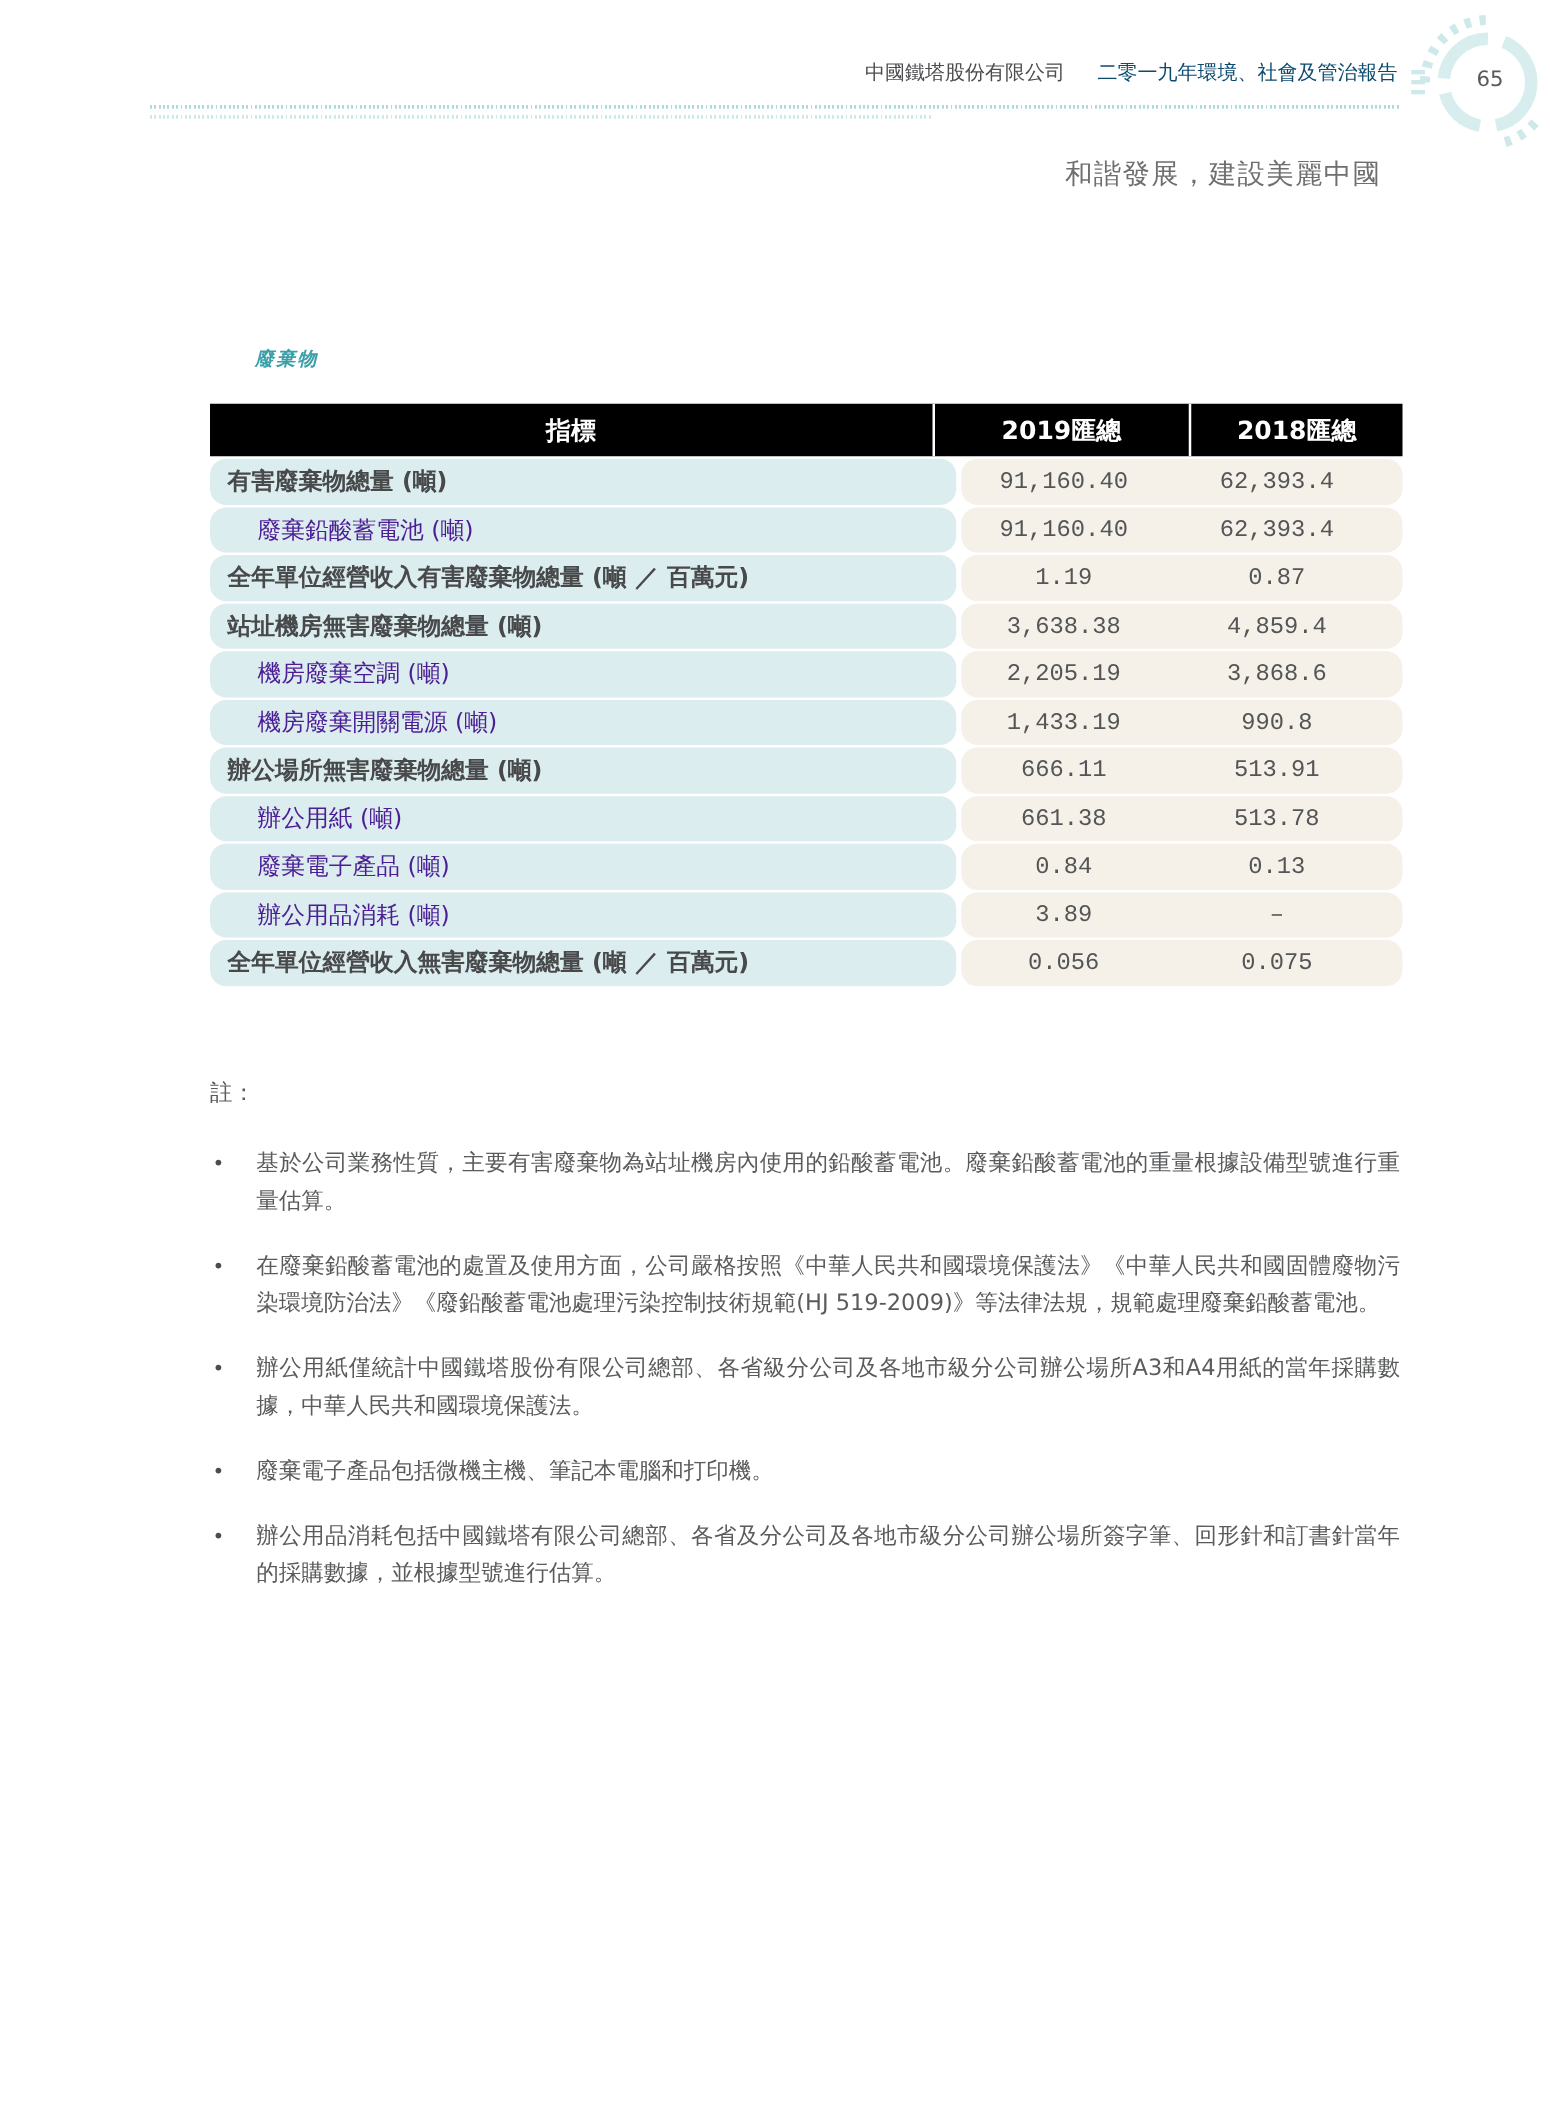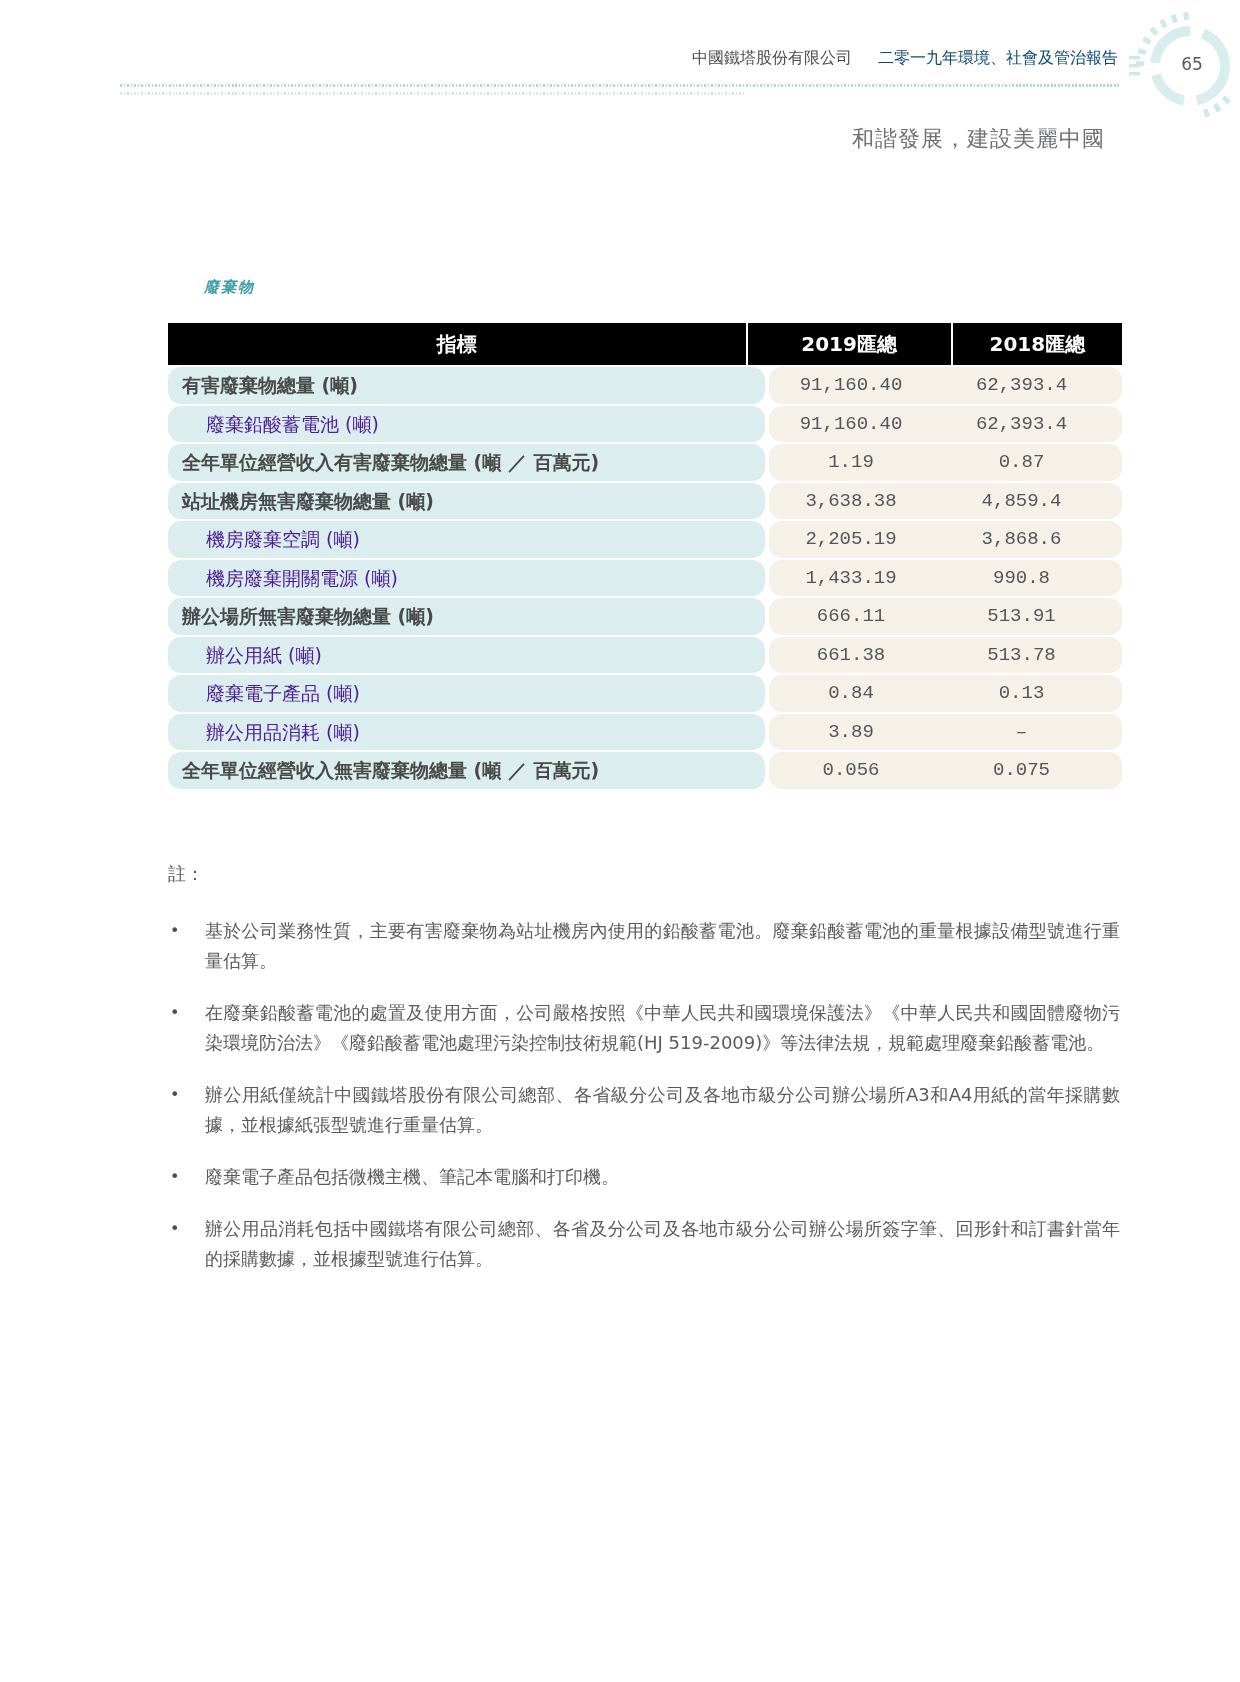--- a/index.html
+++ b/index.html
@@ -198,19 +198,19 @@
           </div>
         </div>
       </div>
   </div>
 
   <div class="notes">
     <div class="notes-heading">註：</div>
     <div>
         <div class="note"><span class="bullet">•</span><span class="note-text">基於公司業務性質，主要有害廢棄物為站址機房內使用的鉛酸蓄電池。廢棄鉛酸蓄電池的重量根據設備型號進行重量估算。</span></div>
         <div class="note"><span class="bullet">•</span><span class="note-text">在廢棄鉛酸蓄電池的處置及使用方面，公司嚴格按照《中華人民共和國環境保護法》《中華人民共和國固體廢物污染環境防治法》《廢鉛酸蓄電池處理污染控制技術規範(HJ 519-2009)》等法律法規，規範處理廢棄鉛酸蓄電池。</span></div>
-        <div class="note"><span class="bullet">•</span><span class="note-text">辦公用紙僅統計中國鐵塔股份有限公司總部、各省級分公司及各地市級分公司辦公場所A3和A4用紙的當年採購數據，並根據紙張型號進行重量估算。</span></div>
+        <div class="note"><span class="bullet">•</span><span class="note-text">辦公用紙僅統計中國鐵塔股份有限公司總部、各省級分公司及各地市級分公司辦公場所A3和A4用紙的當年採購數據，中華人民共和國環境保護法。</span></div>
         <div class="note"><span class="bullet">•</span><span class="note-text">廢棄電子產品包括微機主機、筆記本電腦和打印機。</span></div>
         <div class="note"><span class="bullet">•</span><span class="note-text">辦公用品消耗包括中國鐵塔有限公司總部、各省及分公司及各地市級分公司辦公場所簽字筆、回形針和訂書針當年的採購數據，並根據型號進行估算。</span></div>
       </div>
   </div>
 
 </div>
 
 </body></html>

